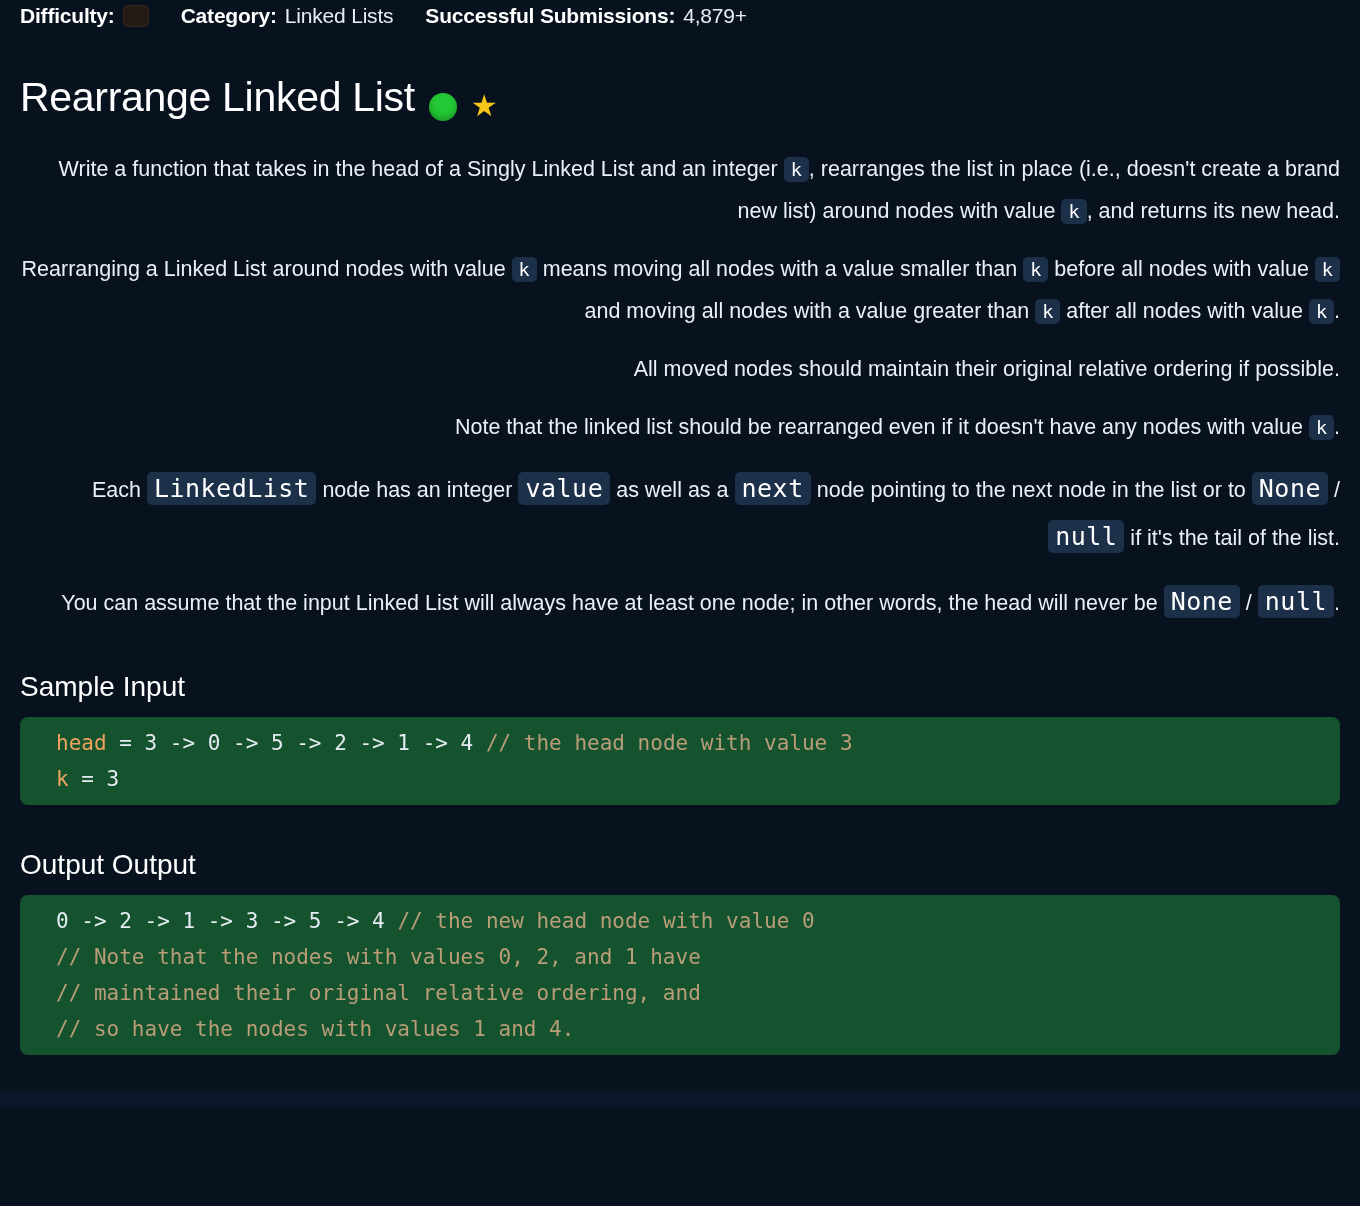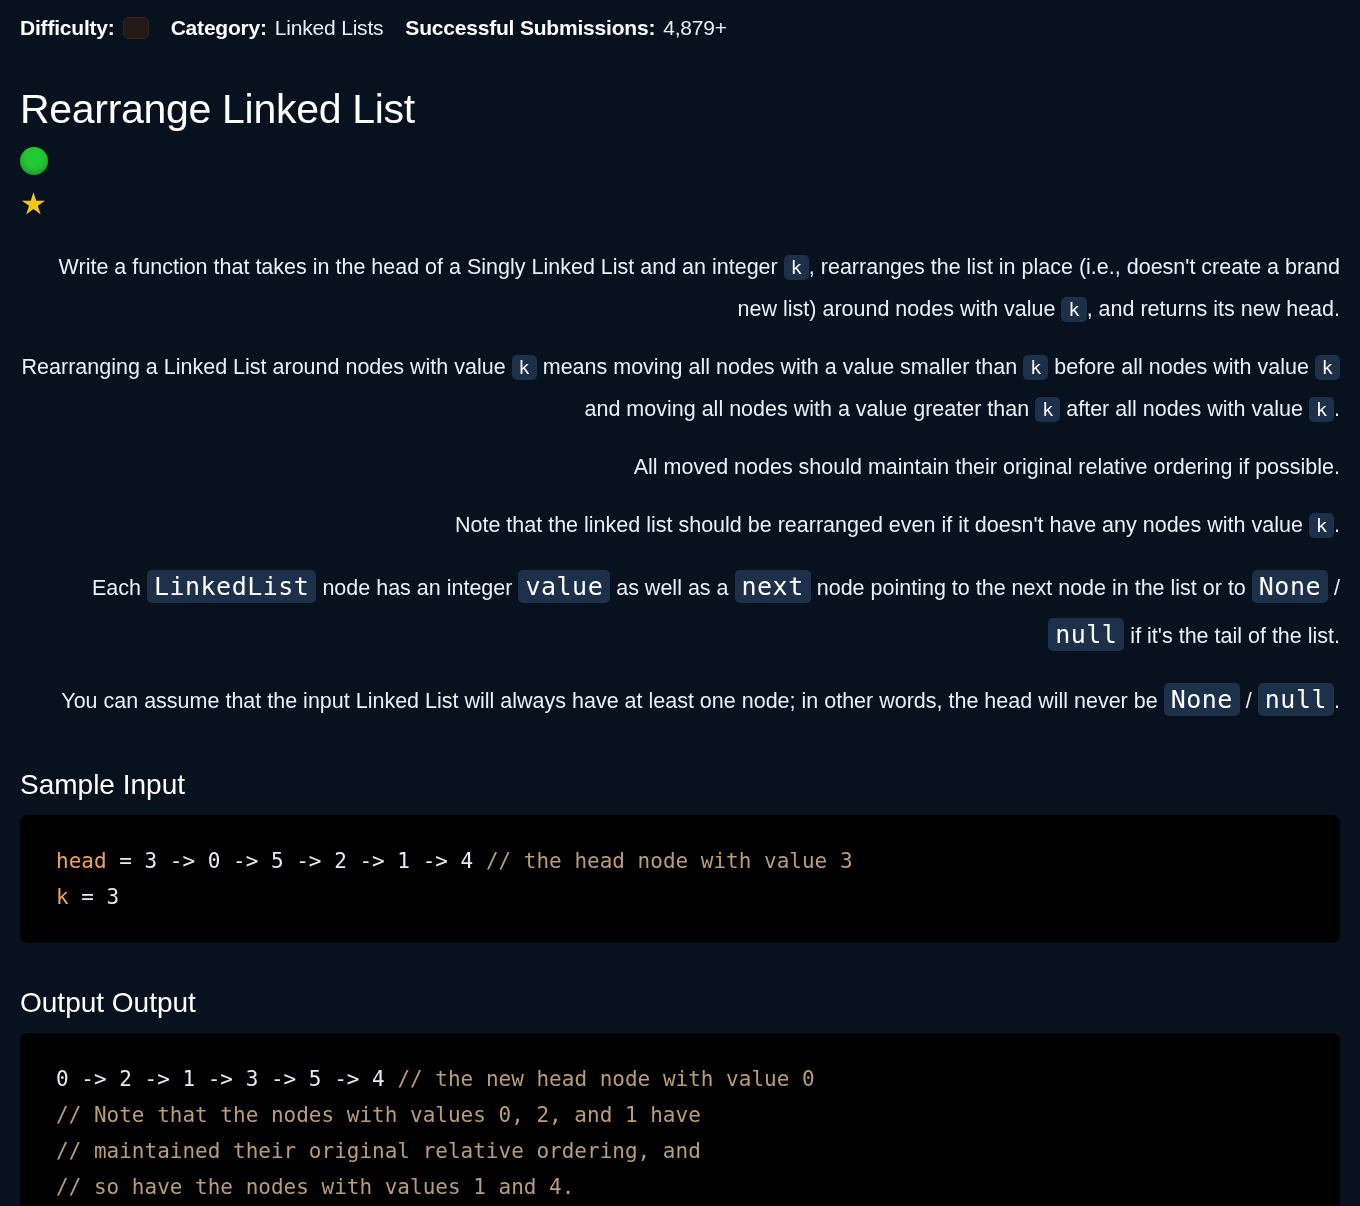--- a/index.html
+++ b/index.html
@@ -11,21 +11,22 @@
   }
   body {
     font-family: "Liberation Sans", sans-serif;
     color: #e8eef5;
     padding: 0 20px 0 20px;
     width: 1360px;
   }
   .meta-bar {
     display: flex;
     align-items: center;
-    padding-top: 16px;
+    gap: 10px;
+    padding-top: 4px;
     font-size: 21px;
     font-weight: bold;
     letter-spacing: -0.2px;
   }
   .meta-bar .lbl { font-weight: bold; color: #ffffff; }
   .meta-bar .val { font-weight: normal; color: #e8eef5; }
   .meta-group { display: flex; align-items: center; gap: 8px; }
   .meta-group + .meta-group { margin-left: 22px; }
   .difficulty-swatch {
     display: inline-block;
@@ -33,25 +34,24 @@
     height: 22px;
     border-radius: 5px;
     background: #241a16;
     border: 1px solid #35261f;
   }
   h1.title {
     font-size: 41px;
     font-weight: normal;
     margin: 46px 0 28px 0;
     display: flex;
-    align-items: flex-start;
+    align-items: flex-end;
     gap: 14px;
     letter-spacing: -0.3px;
     color: #ffffff;
-    flex-direction: column;
   }
   .dot-green {
     width: 28px; height: 28px; border-radius: 50%;
     background: #23c934;
     display: inline-block;
     box-shadow: inset 0 -3px 6px rgba(0,0,0,.25);
   }
   .star { color: #f5c518; font-size: 30px; line-height: 1; }
   p.body {
     font-size: 21.5px;
@@ -74,24 +74,24 @@
     font-size: 25px;
     letter-spacing: 0.5px;
   }
   h2.section {
     font-size: 28px;
     font-weight: normal;
     margin: 44px 0 14px 0;
     color: #ffffff;
   }
   pre.codeblock {
-    background: #000000;
+    background: #14532d;
     border-radius: 8px;
     margin: 0;
-    padding: 28px 36px;
+    padding: 8px 36px;
     font-family: "DejaVu Sans Mono", monospace;
     font-size: 21px;
     line-height: 1.72;
     color: #e6ecf3;
     overflow-x: auto;
   }
   .tok-var { color: #f0a35e; }
   .tok-cmt { color: #b99d79; }
   .spacer-bottom { height: 26px; }
   .footer-strip {

